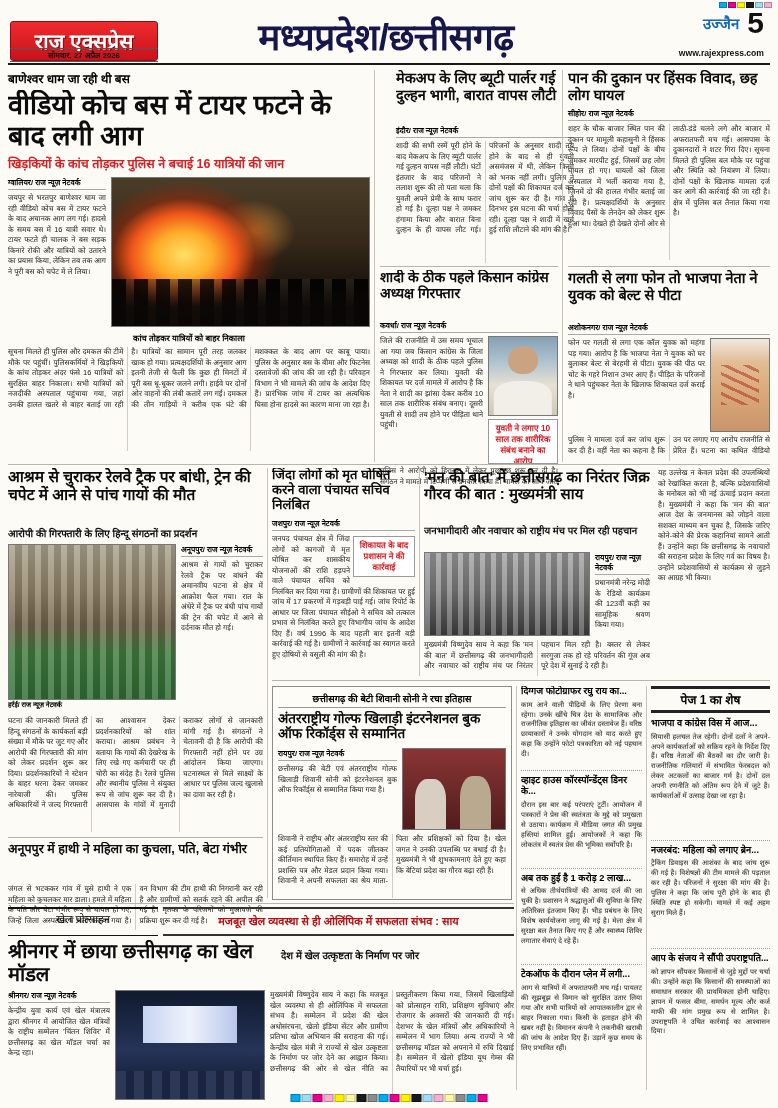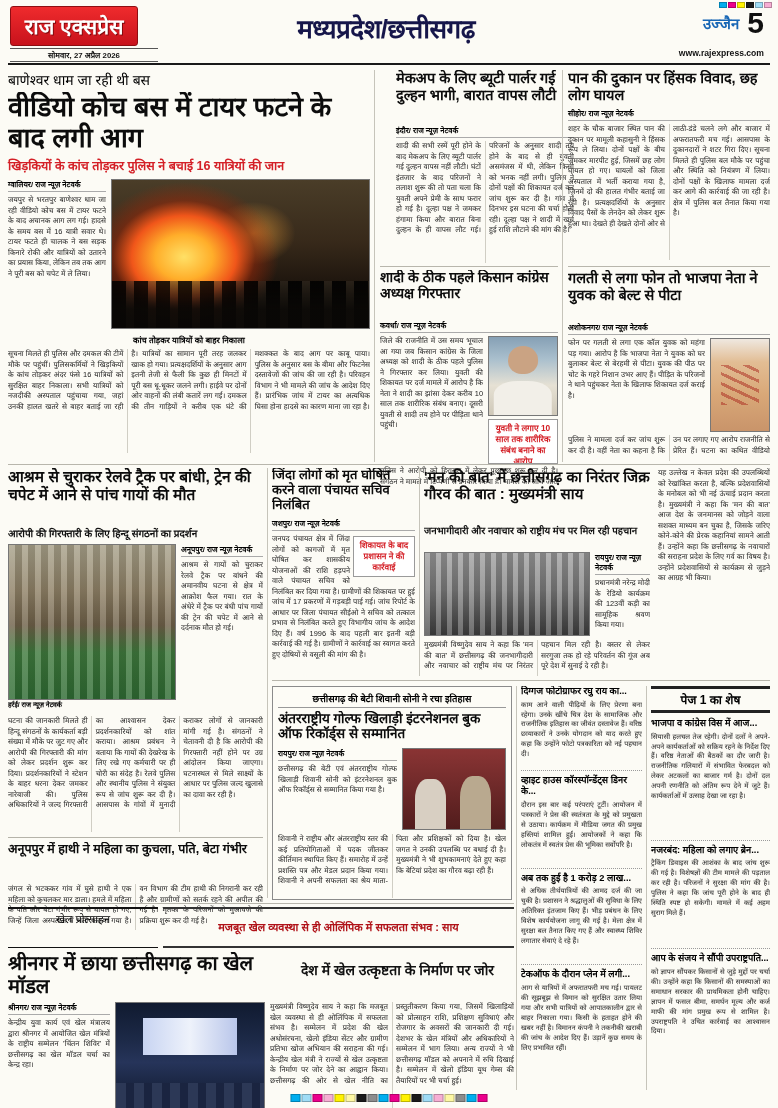--- a/index.html
+++ b/index.html
@@ -6,45 +6,45 @@
   html,body{width:778px;height:1108px}
   body{font-family:"Liberation Sans","DejaVu Sans",sans-serif;background:#e8e7e0}
   #page{position:relative;width:778px;height:1108px;background:#fcfbf5;overflow:hidden;color:#1a1a1a}
   .abs{position:absolute}
   .hl{font-weight:bold;color:#0c0c0c;line-height:1.14}
   .bt{font-size:7.4px;line-height:1.42;text-align:justify;color:#222;overflow:hidden}
   .c2{column-count:2;column-gap:8px;column-rule:1px solid #d0cec4}
   .c3{column-count:3;column-gap:8px;column-rule:1px solid #d0cec4}
   .by{font-size:7.6px;font-weight:bold;color:#000;margin-bottom:3px}
   .by::after{content:"";display:block;height:1px;background:#aaa;margin-top:2px}
-  .kick{font-size:14px;font-weight:normal;color:#000}
+  .kick{font-size:12px;font-weight:bold;color:#000}
   .sub-red{color:#d42027;font-weight:bold}
   .sub{font-weight:bold;color:#111}
   .photo{position:relative;border:1px solid #777;overflow:hidden;flex:none}
   .cap{font-size:8.2px;font-weight:bold;text-align:center;color:#000;overflow:hidden}
   .vr{position:absolute;width:1px;background:#c6c4ba}
   .hr1{position:absolute;height:1px;background:#b8b6ac}
   .row{display:flex;gap:5px}
   .box-red{border:1px solid #9a9a9a;color:#d42027;font-weight:bold;text-align:center;
            padding:3px 2px;font-size:8.4px;line-height:1.3;background:#fff;overflow:hidden}
   
   .logo-box{background:linear-gradient(180deg,#ef2b2d,#c8121c);border-radius:3px;display:flex;
             align-items:center;justify-content:center;color:#fff;font-weight:bold;font-size:21px;
             text-shadow:1px 1px 0 #7e0a0e;border:1px solid #8e0d12}
   .date-strip{border-top:1px solid #555;border-bottom:1px solid #555;text-align:center;
               font-size:7.8px;font-weight:bold;padding:1px 0;color:#111}
-  .masthead{font-size:26px;font-weight:bold;color:#16164a;text-align:center;letter-spacing:-.5px}
+  .masthead{font-size:37px;font-weight:bold;color:#16164a;text-align:center;letter-spacing:-.5px}
   .city-label{color:#1766b5;font-weight:bold;font-size:15px}
   .page-num{font-weight:bold;font-size:30px;color:#101010;line-height:1}
   .website{font-size:8.6px;font-weight:bold;color:#111}
   
   .sec-label{border-top:2px solid #111;border-bottom:1px solid #111;padding:2px 4px;
              text-align:center;font-weight:normal;font-size:11px;color:#000}
   .quote{color:#b01218;font-weight:bold;font-size:11px;text-align:center;
-         border-top:2px solid #333;border-bottom:2px solid #333;padding:12px 4px;line-height:1.2}
+         border-top:2px solid #333;border-bottom:2px solid #333;padding:6px 4px;line-height:1.2}
   .p1-head{font-size:12px;font-weight:bold;text-align:center;border-top:3px solid #222;
            border-bottom:3px solid #222;padding:2px 0;margin-bottom:5px;color:#000}
   .item-h{font-size:9.3px;font-weight:bold;line-height:1.25;margin-bottom:2px;color:#000}
   .item-div{border-bottom:1px dotted #9a9a9a;margin:4px 0}
   .golf-box{border:1px solid #8b8b8b;padding:5px;background:#fdfcf6}
   .golf-kick{font-size:9.5px;font-weight:bold;text-align:center;border-bottom:1px solid #999;
              padding-bottom:2px;margin-bottom:3px;color:#000}
   
   .ph-bus{background:
     radial-gradient(95px 75px at 28% 52%, #ffe066 0%, #ffae2a 30%, #f0561a 55%, rgba(150,40,10,.55) 75%, rgba(40,22,8,0) 100%),
@@ -91,21 +91,21 @@
 
   <div class="abs marks" style="right:6px;top:2px">
     <div class="sw sw-s sw-c"></div>
     <div class="sw sw-s sw-m"></div>
     <div class="sw sw-s sw-y"></div>
     <div class="sw sw-s sw-k"></div>
     <div class="sw sw-s sw-cl"></div>
     <div class="sw sw-s sw-ml"></div>
   </div>
 
-  <div class="abs logo-box" style="left:10px;top:6px;width:128px;height:40px">
+  <div class="abs logo-box" style="left:10px;top:21px;width:148px;height:40px">
     <span>राज एक्सप्रेस</span>
   </div>
   <div class="abs date-strip" style="left:10px;top:48px;width:148px">सोमवार, 27 अप्रैल 2026</div>
 
   <div class="abs masthead" style="left:166px;top:10px;width:440px">मध्यप्रदेश/छत्तीसगढ़</div>
 
   <div class="abs" style="right:14px;top:8px;display:flex;align-items:center;gap:8px">
     <span class="city-label">उज्जैन</span>
     <span class="page-num">5</span>
   </div>
@@ -268,21 +268,21 @@
 
   <div class="hr1" style="left:8px;top:903px;width:506px"></div>
 
   <div class="abs" style="left:8px;top:907px;width:506px;height:180px">
     <div class="row" style="align-items:stretch">
       <div class="sec-label" style="width:150px;flex:none">खेल प्रोत्साहन</div>
       <div class="quote" style="flex:1">मजबूत खेल व्यवस्था से ही ओलिंपिक में सफलता संभव : साय</div>
     </div>
     <div class="row" style="margin-top:4px;align-items:flex-start">
       <div class="hl" style="font-size:20px;width:268px;flex:none;height:46px;overflow:hidden">श्रीनगर में छाया छत्तीसगढ़ का खेल मॉडल</div>
-      <div class="sub" style="flex:1;text-align:center;font-size:14px;padding-top:8px">देश में खेल उत्कृष्टता के निर्माण पर जोर</div>
+      <div class="sub" style="flex:1;text-align:left;font-size:10px;padding-top:8px">देश में खेल उत्कृष्टता के निर्माण पर जोर</div>
     </div>
     <div class="row" style="margin-top:4px;height:112px">
       <div style="width:102px;flex:none">
         <div class="by">श्रीनगर/ राज न्यूज़ नेटवर्क</div>
         <div class="bt" style="height:96px">केन्द्रीय युवा कार्य एवं खेल मंत्रालय द्वारा श्रीनगर में आयोजित खेल मंत्रियों के राष्ट्रीय सम्मेलन 'चिंतन शिविर' में छत्तीसगढ़ का खेल मॉडल चर्चा का केन्द्र रहा।</div>
       </div>
       <div class="photo ph-stage" style="width:150px;height:110px"></div>
       <div class="bt c2" style="flex:1;height:110px">मुख्यमंत्री विष्णुदेव साय ने कहा कि मजबूत खेल व्यवस्था से ही ओलिंपिक में सफलता संभव है। सम्मेलन में प्रदेश की खेल अधोसंरचना, खेलो इंडिया सेंटर और ग्रामीण प्रतिभा खोज अभियान की सराहना की गई। केन्द्रीय खेल मंत्री ने राज्यों से खेल उत्कृष्टता के निर्माण पर जोर देने का आह्वान किया। छत्तीसगढ़ की ओर से खेल नीति का प्रस्तुतीकरण किया गया, जिसमें खिलाड़ियों को प्रोत्साहन राशि, प्रशिक्षण सुविधाएं और रोजगार के अवसरों की जानकारी दी गई। देशभर के खेल मंत्रियों और अधिकारियों ने सम्मेलन में भाग लिया। अन्य राज्यों ने भी छत्तीसगढ़ मॉडल को अपनाने में रुचि दिखाई है। सम्मेलन में खेलो इंडिया यूथ गेम्स की तैयारियों पर भी चर्चा हुई।</div>
     </div>
   </div>

